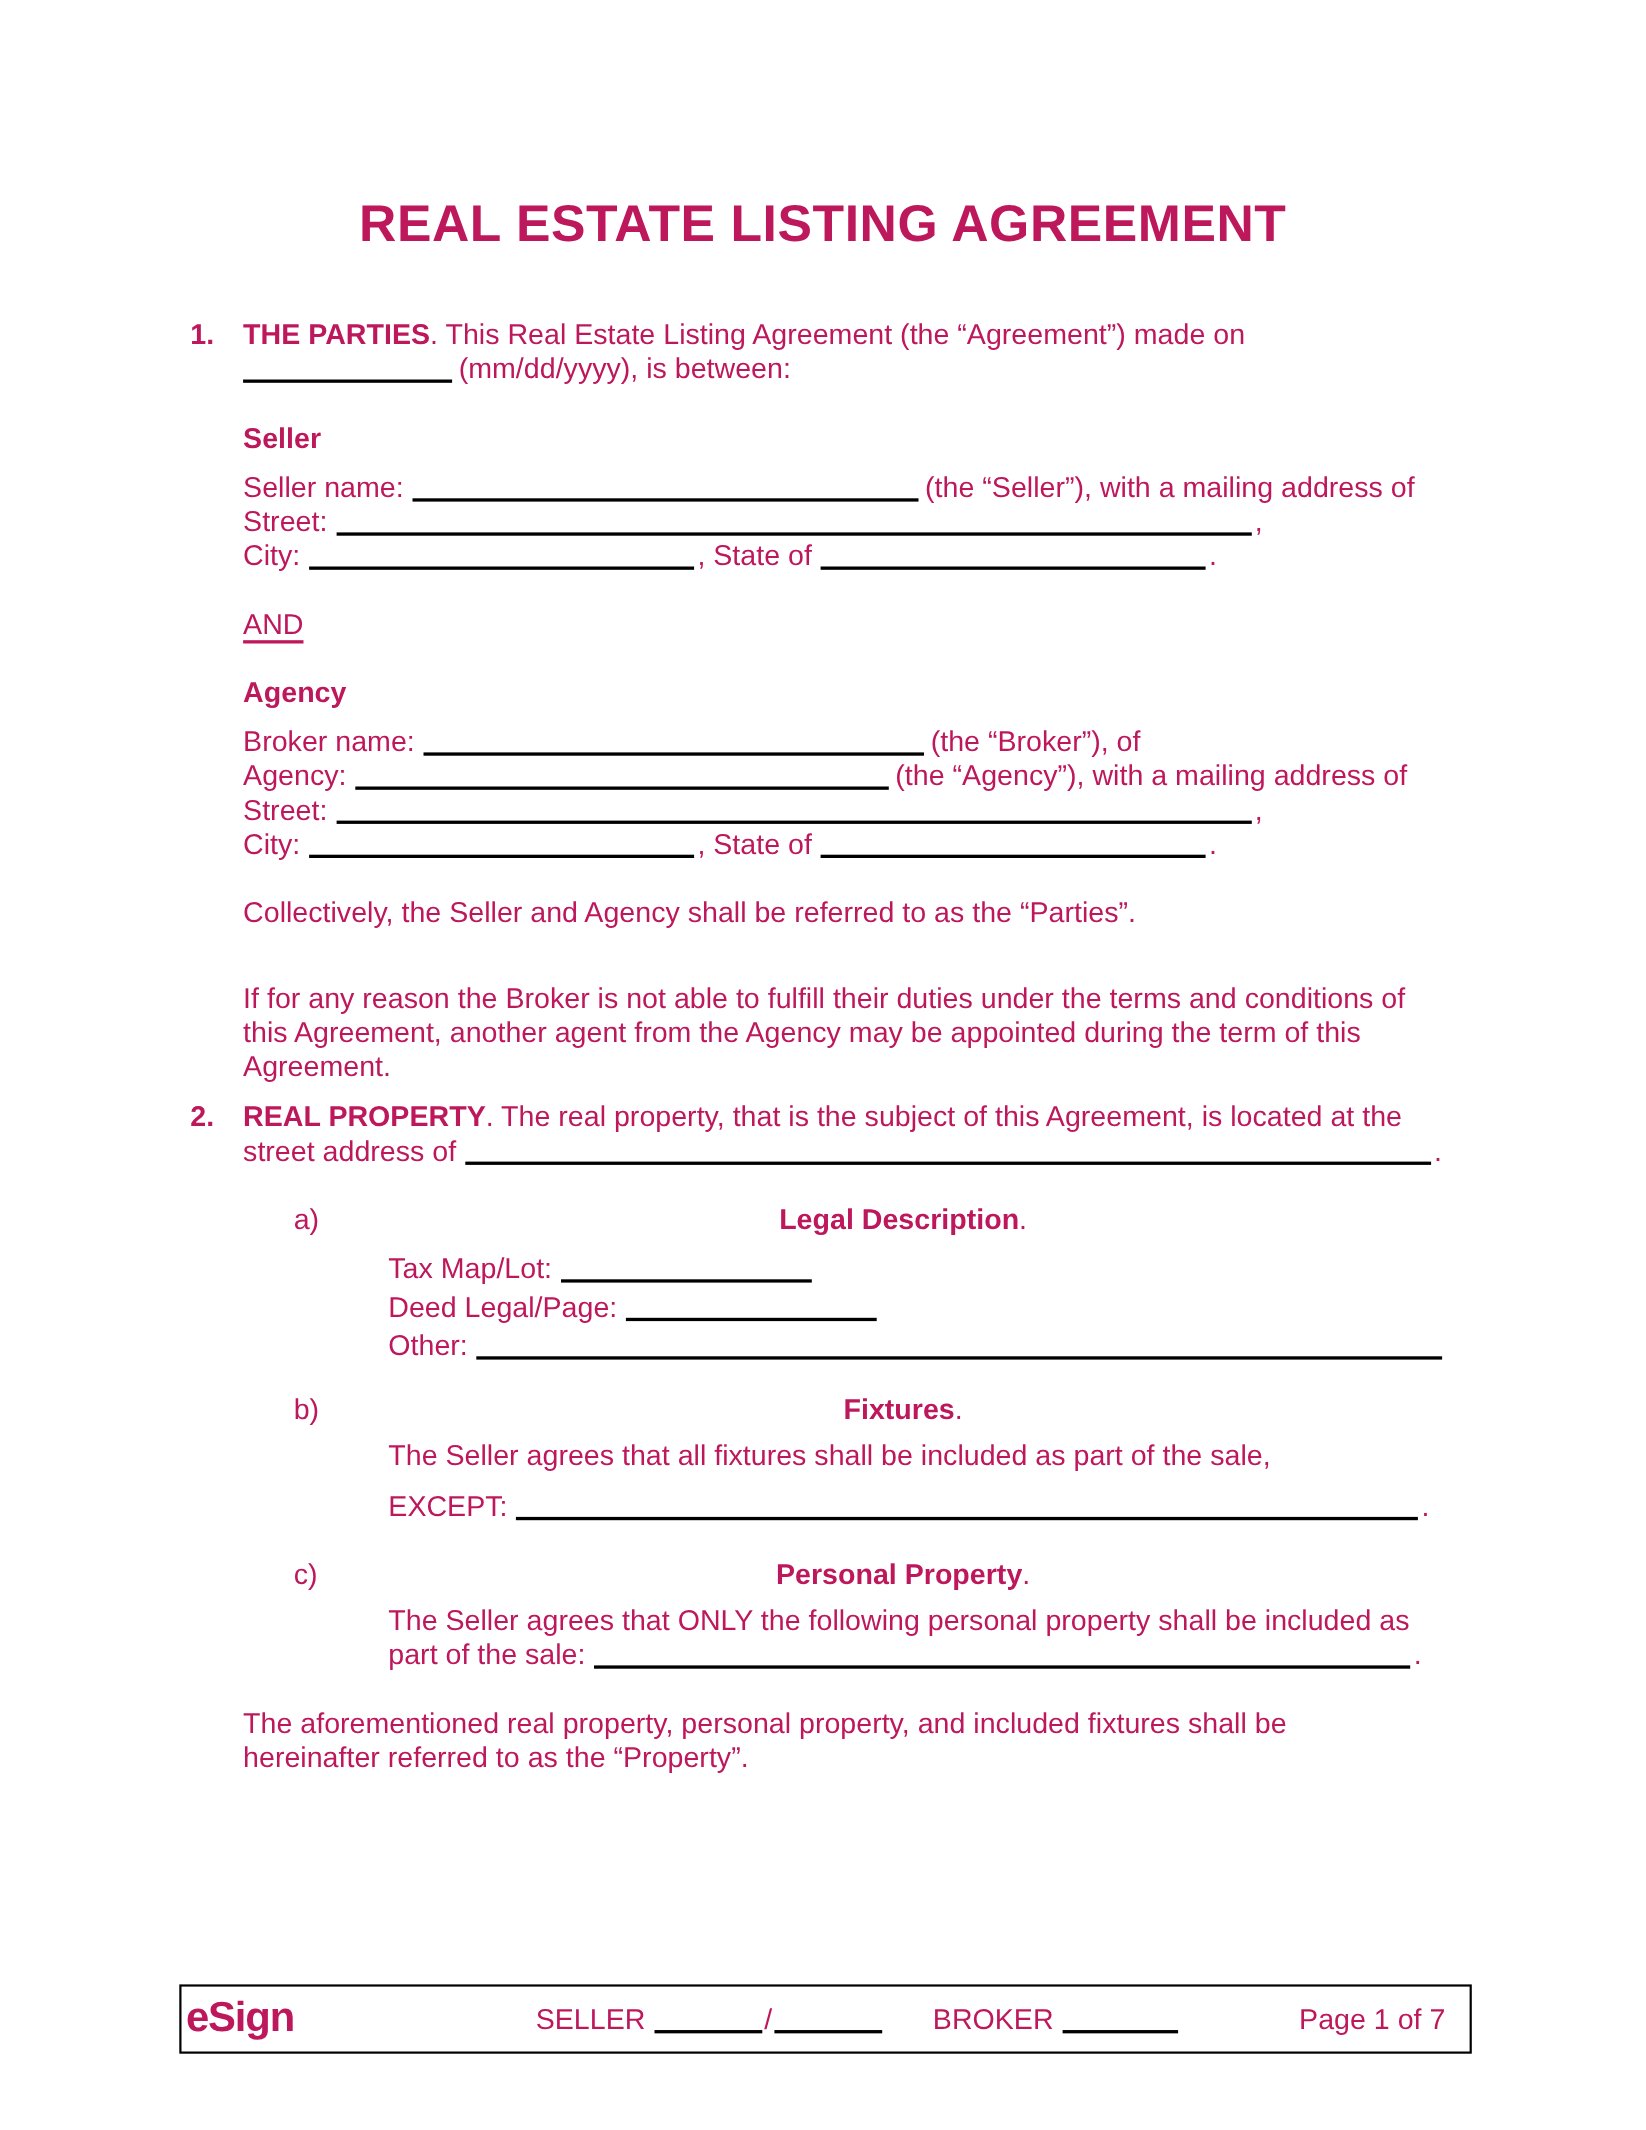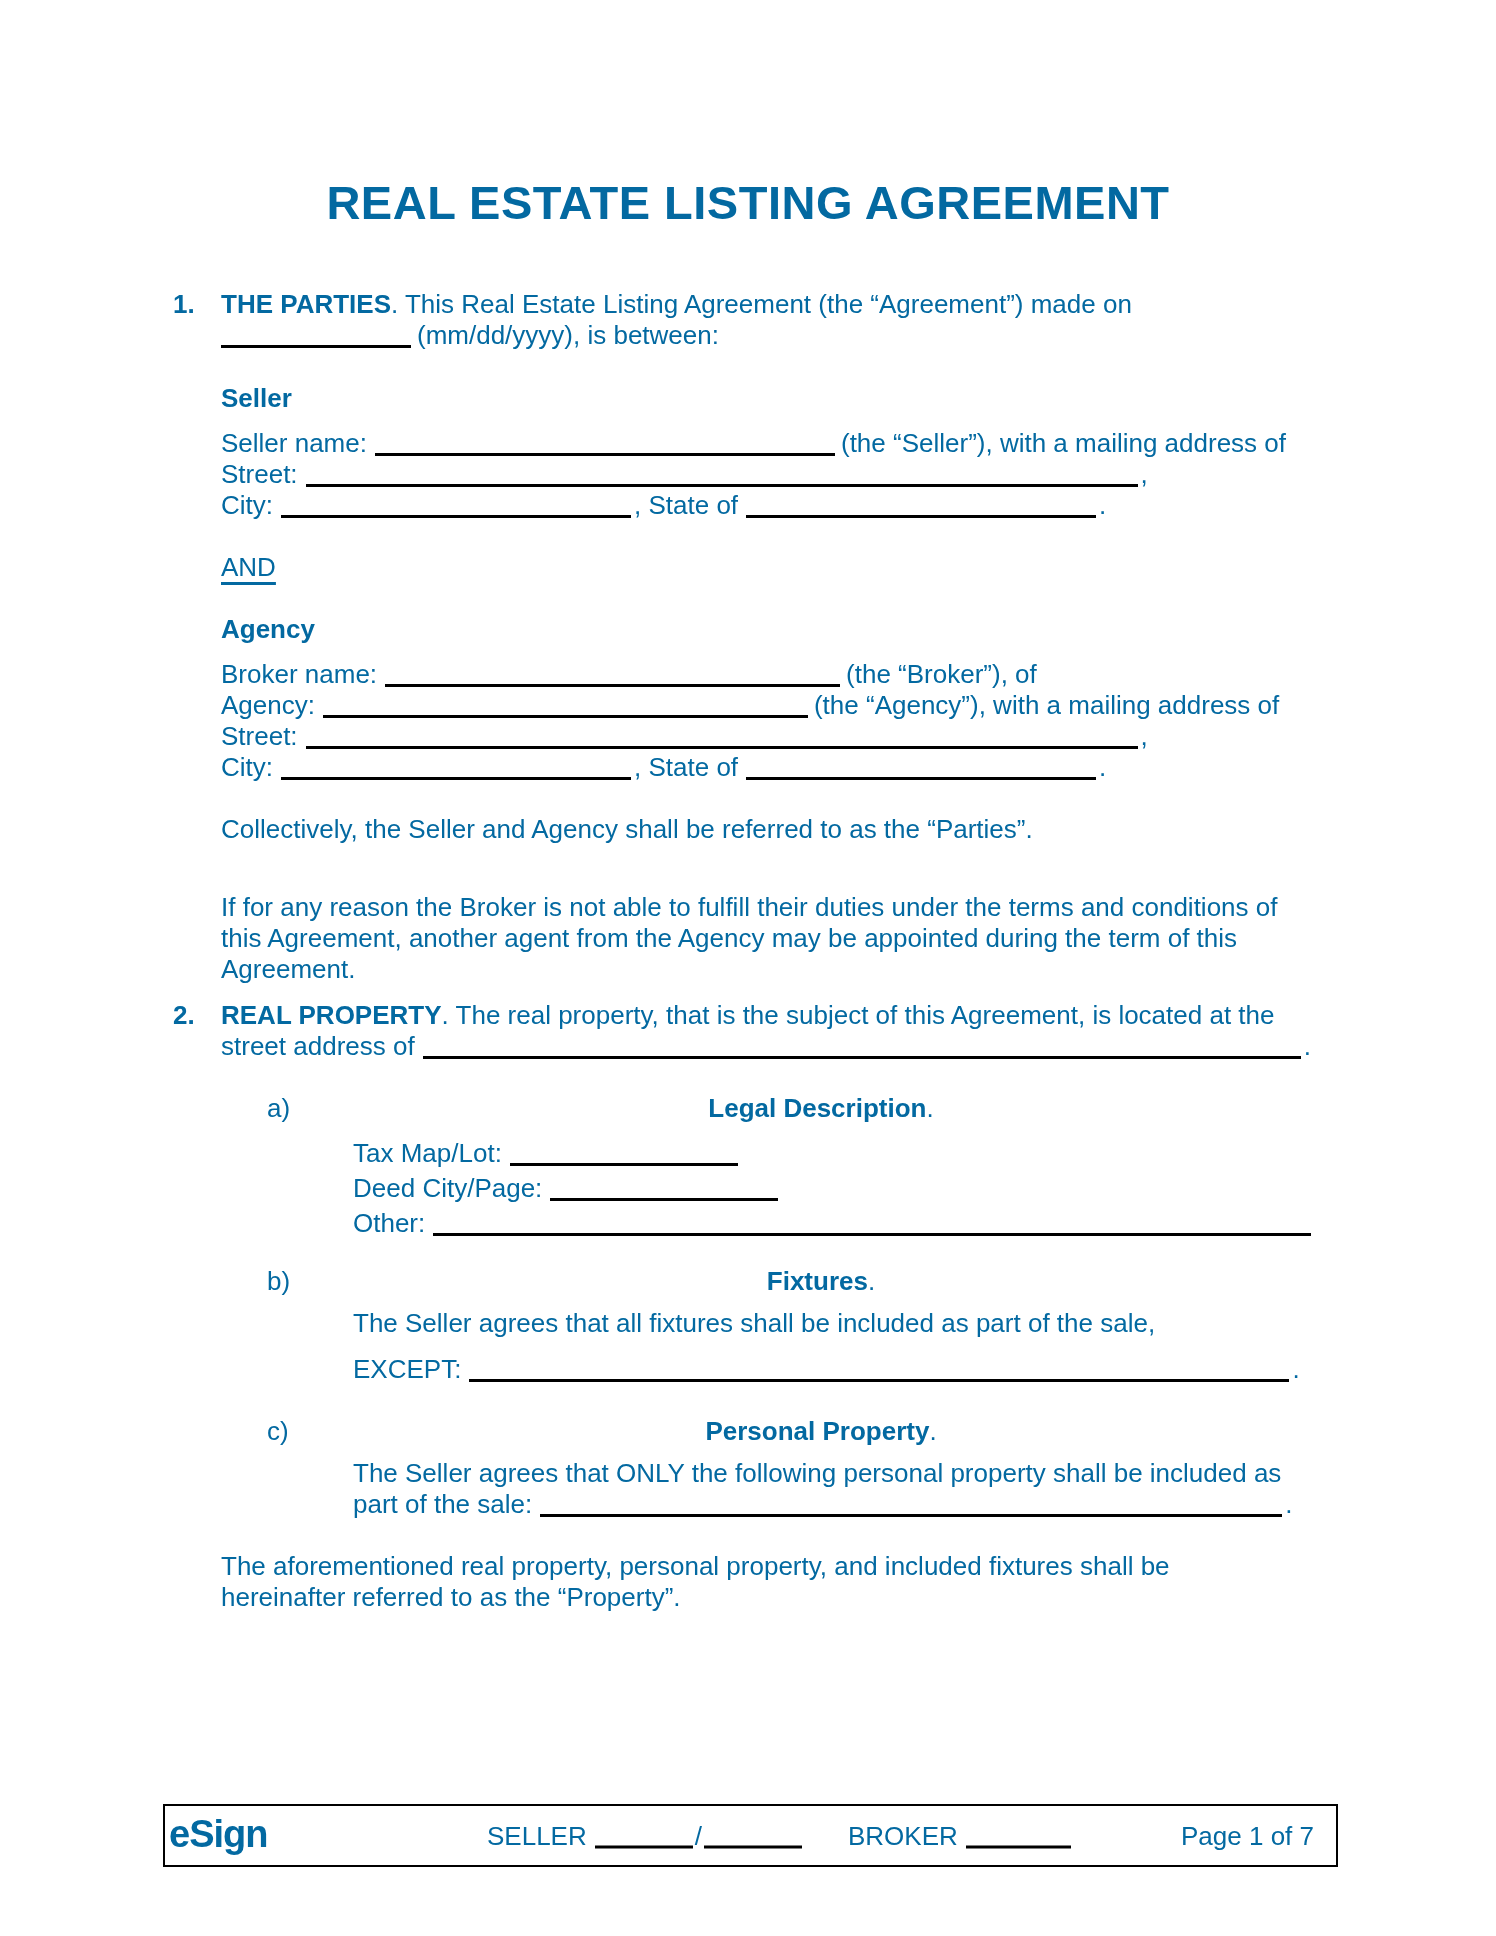--- a/index.html
+++ b/index.html
@@ -1,19 +1,19 @@
 <!DOCTYPE html>
 <html><head>
 <meta charset="utf-8">
 <style>
   html,body { margin:0; padding:0; background:#ffffff; }
   .page {
     position:relative; width:1496px; height:1936px; background:#ffffff;
     font-family:"Liberation Sans","DejaVu Sans",sans-serif;
-    font-size:26px; line-height:31px; color:#0369a1; overflow:hidden;
+    font-size:26px; line-height:31px; color:#be185d; overflow:hidden;
   }
   .abs { position:absolute; }
   .title {
     position:absolute; left:0; width:1496px; text-align:center;
     font-size:47px; font-weight:bold; line-height:50px; margin:0; letter-spacing:0.5px;
   }
   .item { position:absolute; }
   .item .num { position:absolute; left:0; top:0; font-weight:bold; }
   .item .num.plain { font-weight:normal; }
   .item .itext { display:block; margin-left:48px; }
@@ -112,21 +112,21 @@
   <div class="item sub-item" style="top:1093px; left:267px; width:1060px;">
     <span class="num plain">a)</span>
     <span class="itext inline-line"><b>Legal Description</b><span>.</span></span>
   </div>
 
   <div class="abs" style="top:1136px; left:353px; width:1000px; line-height:35px;">
     <span class="line">
       <span>Tax Map/Lot:</span><span class="blank" style="width:228px;"></span>
     </span>
     <span class="line">
-      <span>Deed City/Page:</span><span class="blank" style="width:228px;"></span>
+      <span>Deed Legal/Page:</span><span class="blank" style="width:228px;"></span>
     </span>
     <span class="line">
       <span>Other:</span><span class="blank" style="width:878px;"></span>
     </span>
   </div>
 
   <div class="item sub-item" style="top:1266px; left:267px; width:1060px;">
     <span class="num plain">b)</span>
     <span class="itext inline-line"><b>Fixtures</b><span>.</span></span>
   </div>

